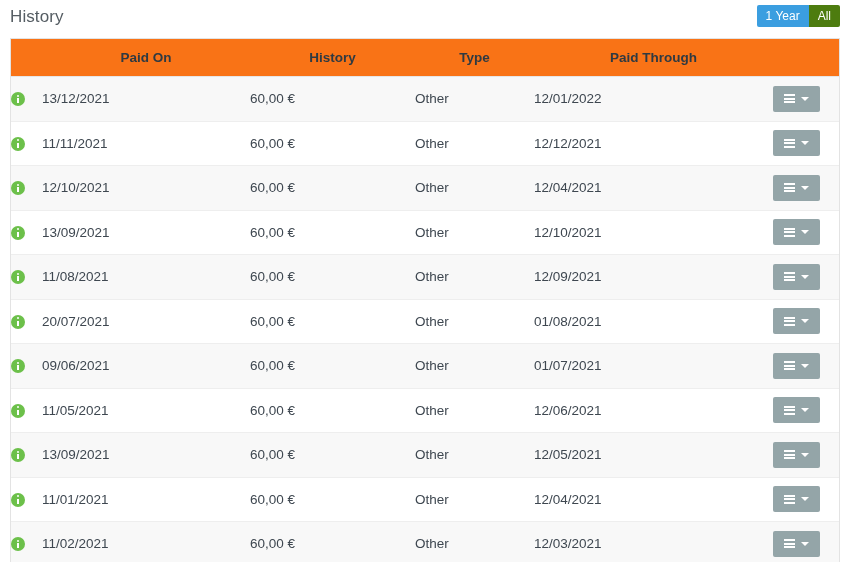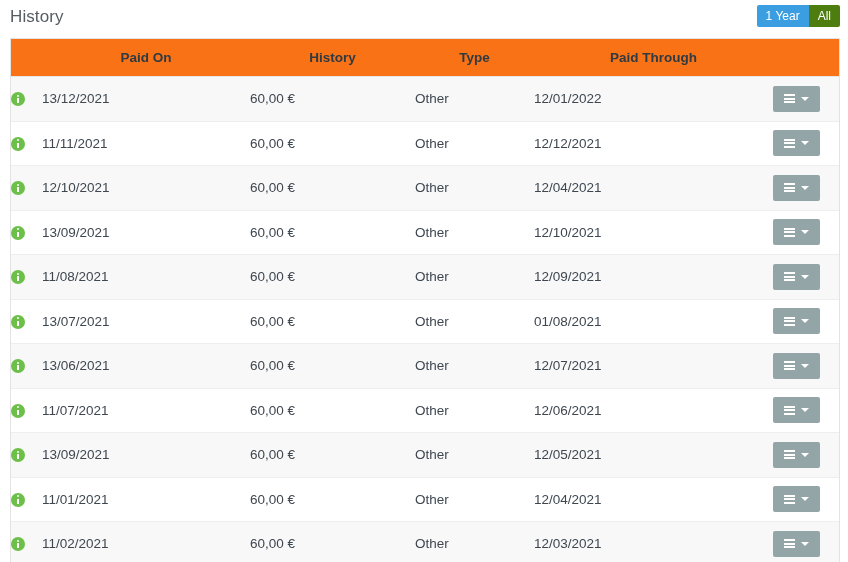--- a/index.html
+++ b/index.html
@@ -298,51 +298,51 @@
                 <span class="burger">
                   <i></i>
                   <i></i>
                   <i></i>
                 </span>
                 <span class="caret"></span>
               </button></td>
           </tr>
           <tr>
             <td class="cell-pad-icon"><span class="info-icon"></span></td>
-            <td class="cell-pad-paid">13/07/2021</td>
+            <td class="cell-pad-paid">20/07/2021</td>
             <td class="cell-pad-amount">60,00 €</td>
             <td class="cell-pad-type">Other</td>
             <td class="cell-pad-thru">01/08/2021</td>
             <td class="action-cell"><button class="action-btn">
                 <span class="burger">
                   <i></i>
                   <i></i>
                   <i></i>
                 </span>
                 <span class="caret"></span>
               </button></td>
           </tr>
           <tr>
             <td class="cell-pad-icon"><span class="info-icon"></span></td>
-            <td class="cell-pad-paid">13/06/2021</td>
-            <td class="cell-pad-amount">60,00 €</td>
-            <td class="cell-pad-type">Other</td>
-            <td class="cell-pad-thru">12/07/2021</td>
-            <td class="action-cell"><button class="action-btn">
-                <span class="burger">
-                  <i></i>
-                  <i></i>
-                  <i></i>
-                </span>
-                <span class="caret"></span>
-              </button></td>
-          </tr>
-          <tr>
-            <td class="cell-pad-icon"><span class="info-icon"></span></td>
-            <td class="cell-pad-paid">11/07/2021</td>
+            <td class="cell-pad-paid">09/06/2021</td>
+            <td class="cell-pad-amount">60,00 €</td>
+            <td class="cell-pad-type">Other</td>
+            <td class="cell-pad-thru">01/07/2021</td>
+            <td class="action-cell"><button class="action-btn">
+                <span class="burger">
+                  <i></i>
+                  <i></i>
+                  <i></i>
+                </span>
+                <span class="caret"></span>
+              </button></td>
+          </tr>
+          <tr>
+            <td class="cell-pad-icon"><span class="info-icon"></span></td>
+            <td class="cell-pad-paid">11/05/2021</td>
             <td class="cell-pad-amount">60,00 €</td>
             <td class="cell-pad-type">Other</td>
             <td class="cell-pad-thru">12/06/2021</td>
             <td class="action-cell"><button class="action-btn">
                 <span class="burger">
                   <i></i>
                   <i></i>
                   <i></i>
                 </span>
                 <span class="caret"></span>

